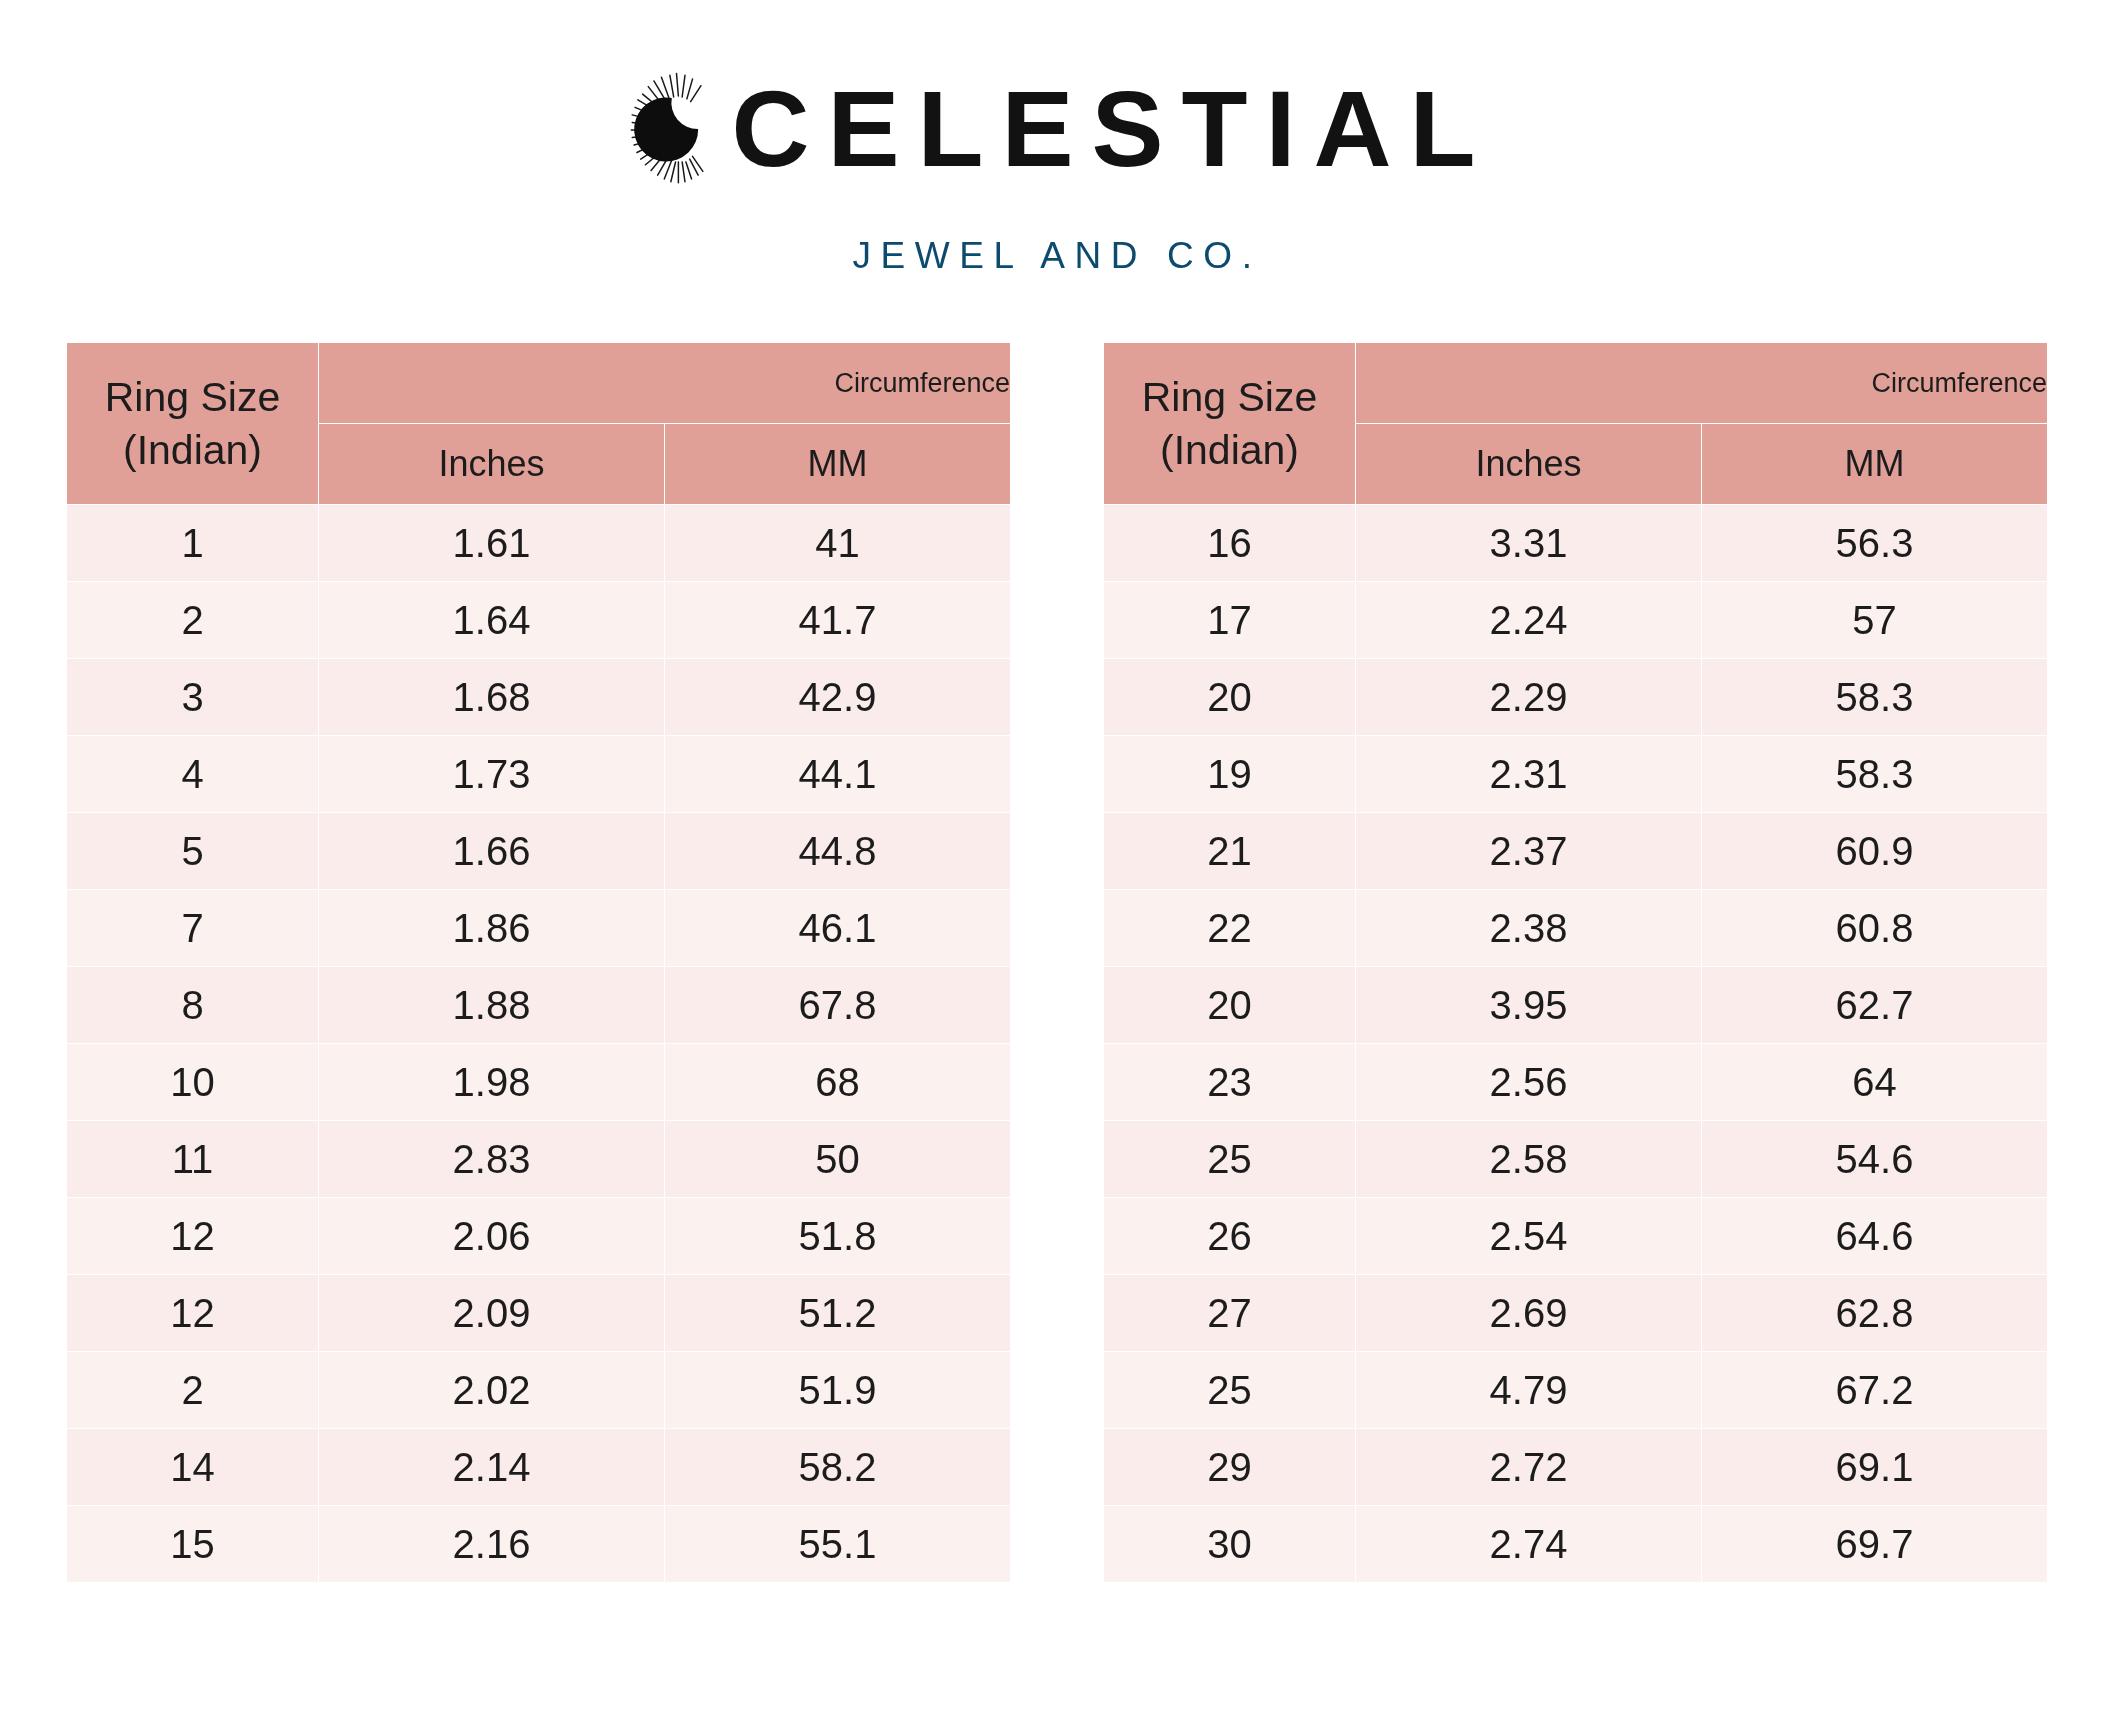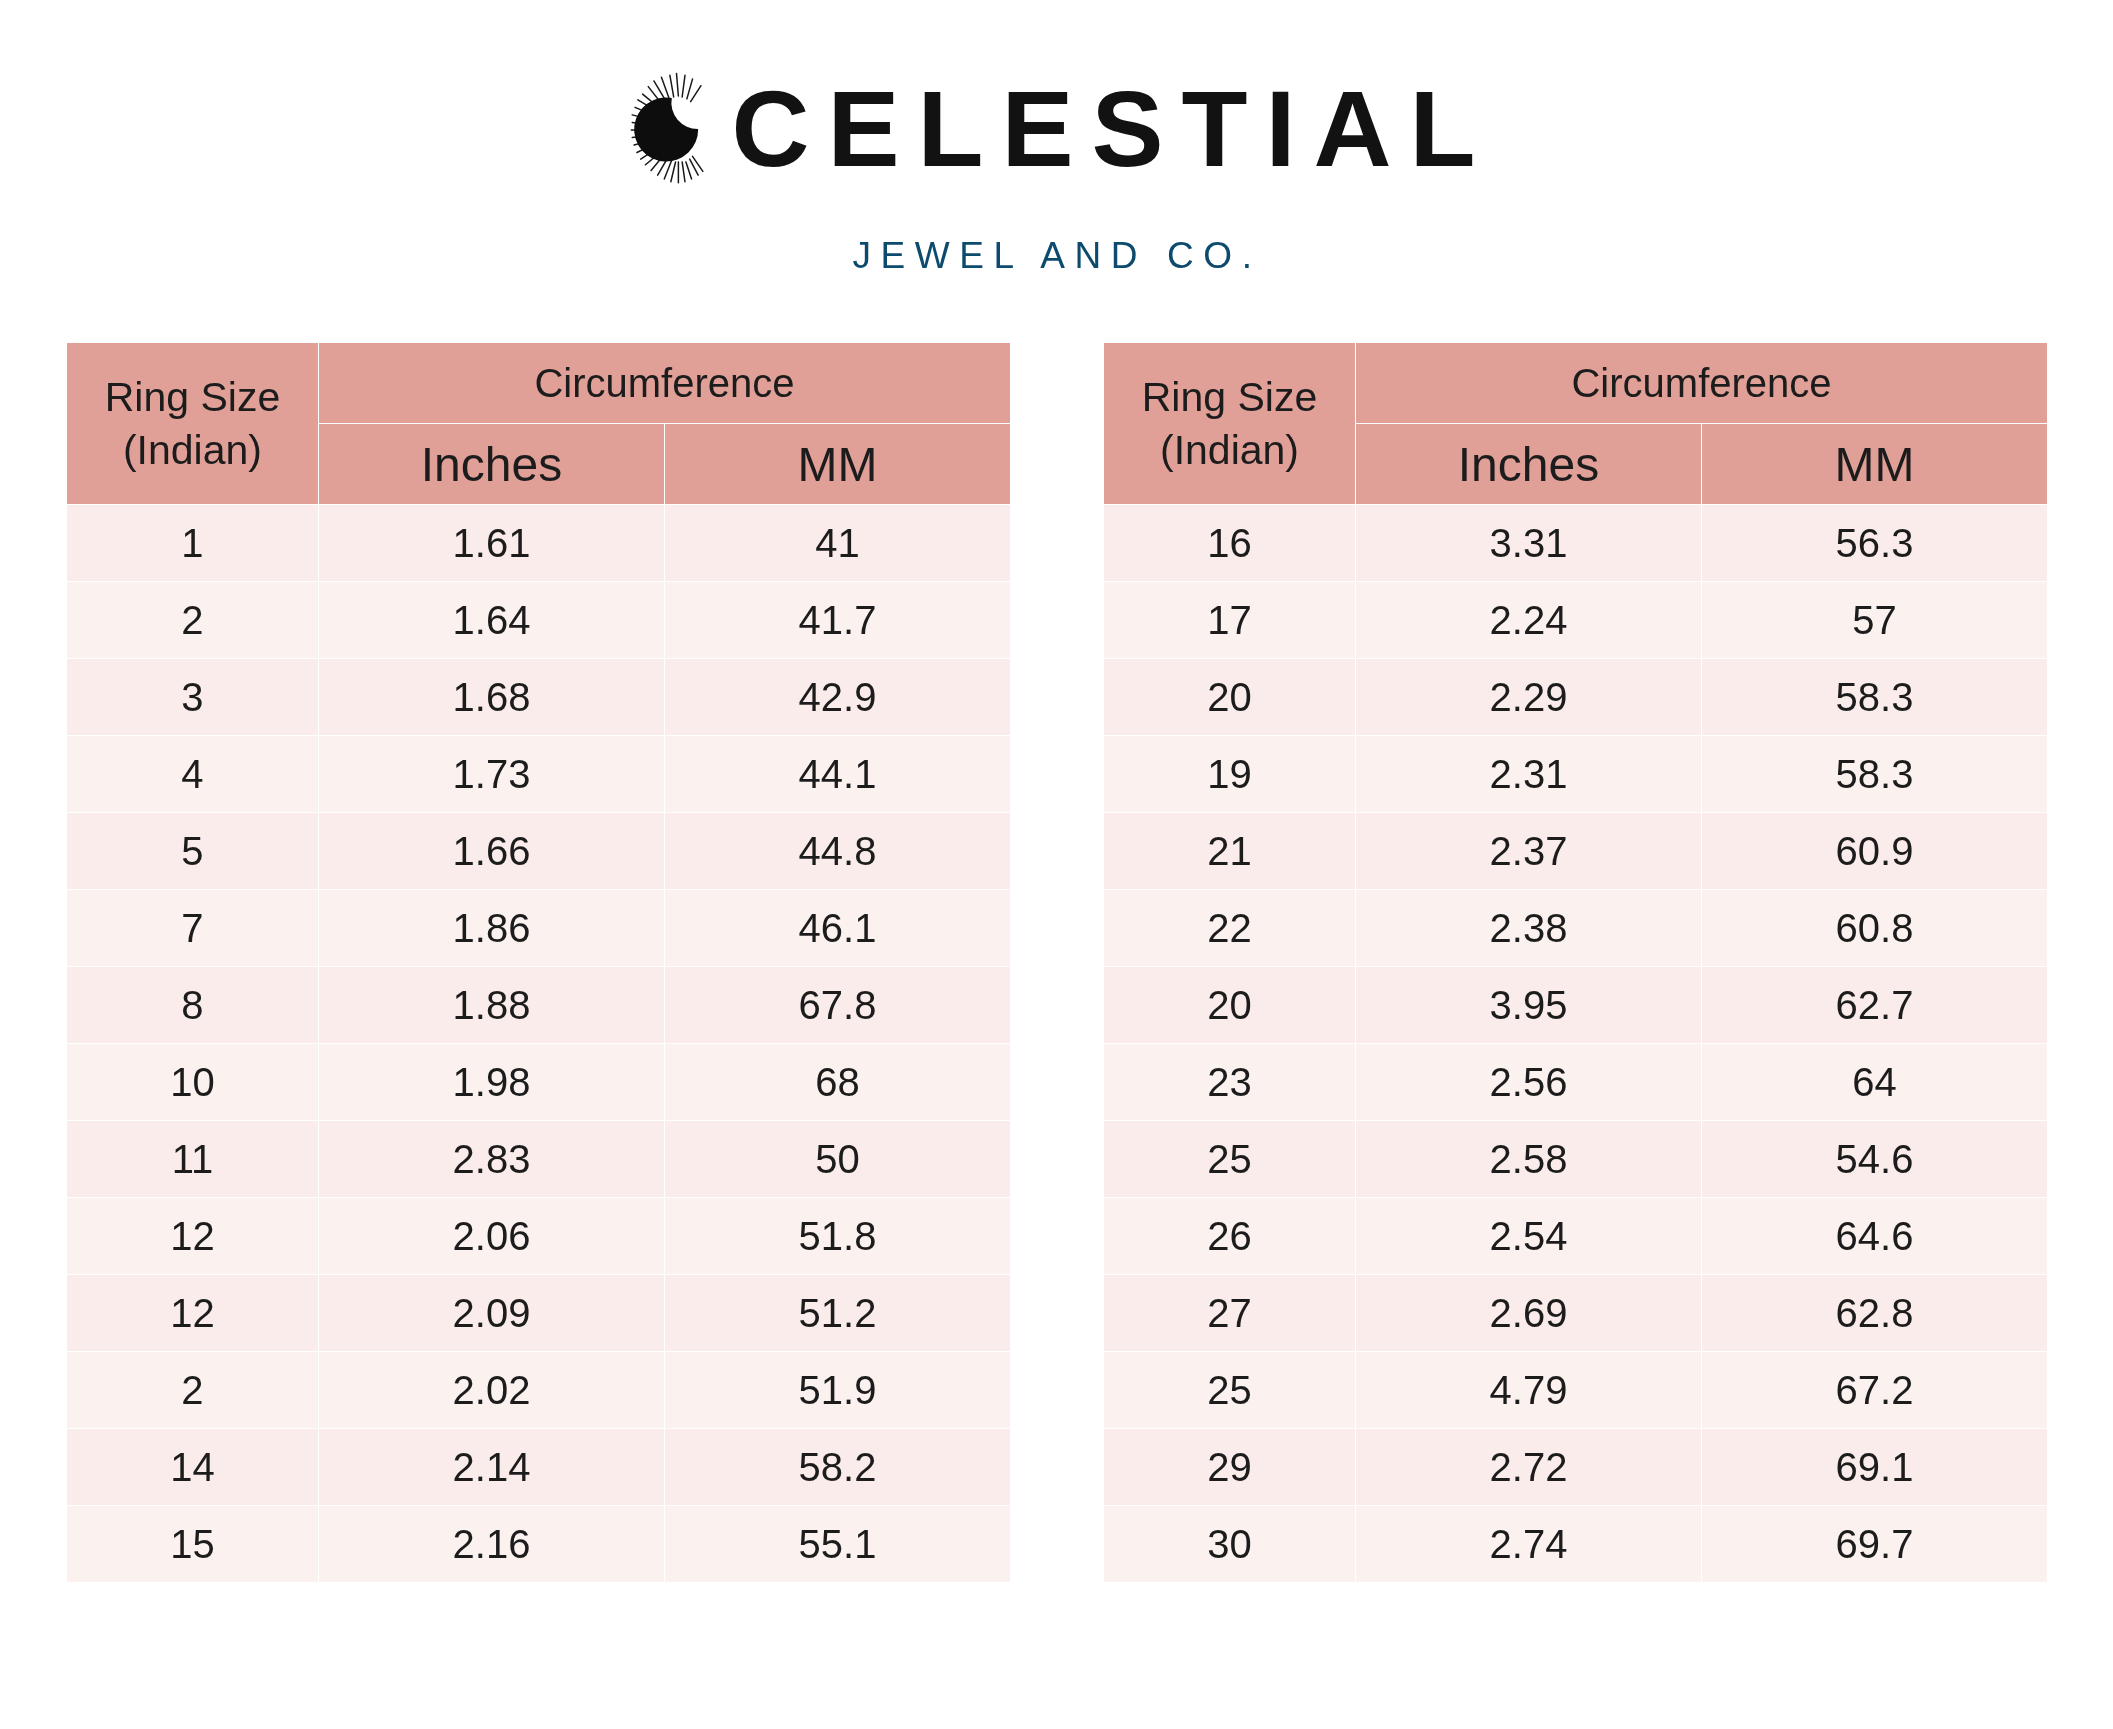--- a/index.html
+++ b/index.html
@@ -88,24 +88,25 @@
     background: #e0a098;
     font-size: 42px;
   }
   th.size-head {
     vertical-align: middle;
     line-height: 1.28;
     font-size: 41px;
     padding: 3.8px 0;
   }
   th.circ-head {
-    font-size: 40px;
+    font-size: 27px;
+    text-align: right;
   }
   th.sub-head {
-    font-size: 48px;
+    font-size: 36px;
   }
 
   tbody td {
     background: #f9ecea;
     height: 77px;
   }
   tbody tr:nth-child(even) td {
     background: #fbf2f0;
   }
 </style>

